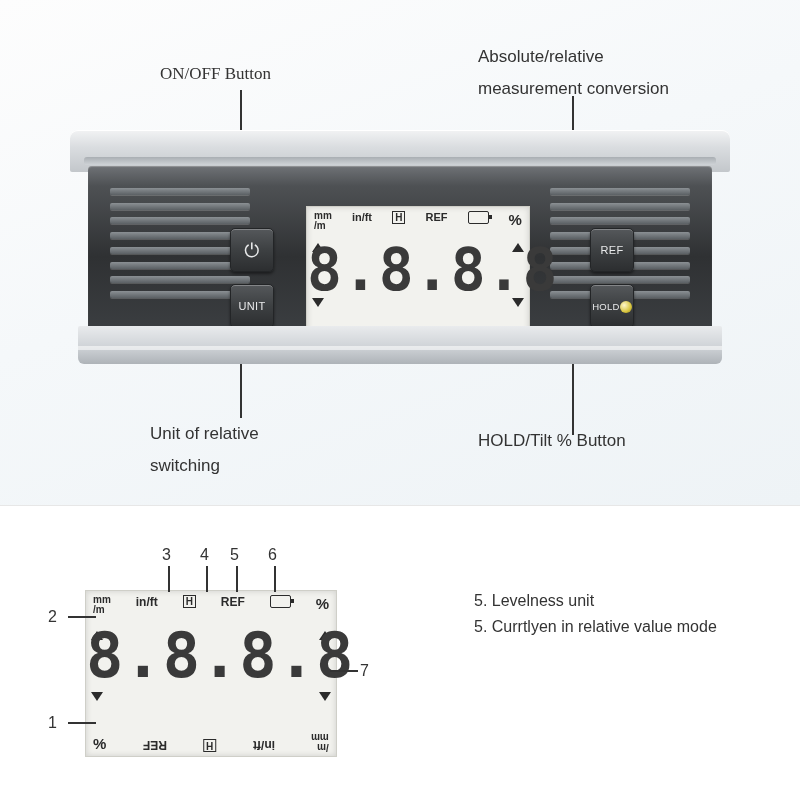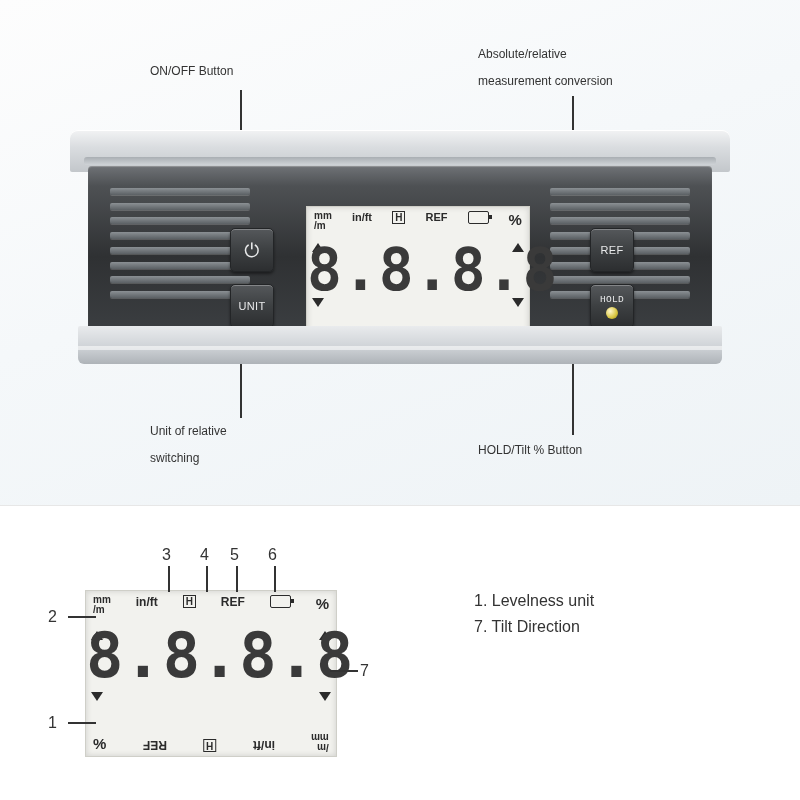--- a/index.html
+++ b/index.html
@@ -16,22 +16,22 @@
     background:linear-gradient(160deg,#fdfdfd 0%, #f5f8fa 45%, #eef3f6 100%);
   }
   #bottom-panel {
     position:absolute; left:0; top:505px; width:800px; height:295px;
     background:#ffffff;
     border-top:1px solid #e7e7e7;
   }
   .callout-text {
     position:absolute;
     color:#333333;
-    font-size:12px;
-    line-height:27px;
+    font-size:17px;
+    line-height:32px;
     white-space:pre-line;
   }
   .leader {
     position:absolute;
     background:#333333;
     width:1.5px;
   }
   .leader-h {
     position:absolute;
     background:#333333;
@@ -97,21 +97,21 @@
     border-radius:5px;
     color:#e8e9ea;
     font-size:11px;
     display:flex; align-items:center; justify-content:center;
     box-shadow:inset 0 1px 0 rgba(255,255,255,.28), 0 2px 3px rgba(0,0,0,.45);
     letter-spacing:.3px;
   }
   #btn-power { left:142px; top:62px; width:42px; height:42px; font-size:20px; }
   #btn-unit  { left:142px; top:118px; width:42px; height:42px; }
   #btn-ref   { right:78px; top:62px; width:42px; height:42px; }
-  #btn-hold  { right:78px; top:118px; width:42px; height:42px; flex-direction:column;font-family:Liberation Mono, monospace; }
+  #btn-hold  { right:78px; top:118px; width:42px; height:42px; flex-direction:row; }
   #btn-hold .hold-label { font-size:9.5px; line-height:10px; margin-top:2px;}
   #btn-hold .hold-dot {
     width:12px;height:12px;border-radius:50%;
     background:radial-gradient(circle at 35% 35%,#fff7cc,#d8c53f 60%,#8d8019);
     margin-top:2px;
   }
   .pwr-glyph { font-family:"DejaVu Sans", sans-serif; font-size:19px; line-height:19px; }
 
   
   .lcd {
@@ -178,26 +178,26 @@
     position:absolute;
     left:474px; top:588px;
     font-size:16px; line-height:26px; color:#333333;
   }
 </style>
 </head>
 <body>
 
 <div id="top-panel">
 
-  <div class="callout-text" style="left:150px; top:58px;">ON/OFF Button</div>
+  <div class="callout-text" style="left:160px; top:58px;font-family:Liberation Serif, serif;">ON/OFF Button</div>
   <div class="callout-text" style="left:478px; top:41px;">Absolute/relative
 measurement conversion</div>
   <div class="callout-text" style="left:150px; top:418px;">Unit of relative
 switching</div>
-  <div class="callout-text" style="left:478px; top:437px;">HOLD/Tilt % Button</div>
+  <div class="callout-text" style="left:478px; top:425px;">HOLD/Tilt % Button</div>
 
   <div class="leader" style="left:240px; top:90px; height:110px;"></div>
   <div class="leader" style="left:572px; top:96px; height:100px;"></div>
   <div class="leader" style="left:240px; top:300px; height:118px;"></div>
   <div class="leader" style="left:572px; top:305px; height:130px;"></div>
 
   <div id="device">
     <div id="device-top"></div>
     <div id="device-face">
 
@@ -324,15 +324,15 @@
 
 <div class="leader" style="left:168px; top:566px; height:26px;"></div>
 <div class="leader" style="left:206px; top:566px; height:26px;"></div>
 <div class="leader" style="left:236px; top:566px; height:26px;"></div>
 <div class="leader" style="left:274px; top:566px; height:26px;"></div>
 <div class="leader-h" style="left:68px; top:616px; width:28px;"></div>
 <div class="leader-h" style="left:68px; top:722px; width:28px;"></div>
 <div class="leader-h" style="left:330px; top:670px; width:28px;"></div>
 
 <div class="legend">
-  <div>1. Levelness unit</div>
-  <div>7. Tilt Direction</div>
+  <div>5. Levelness unit</div>
+  <div>5. Currtlyen in relative value mode</div>
 </div>
 
 </body></html>

